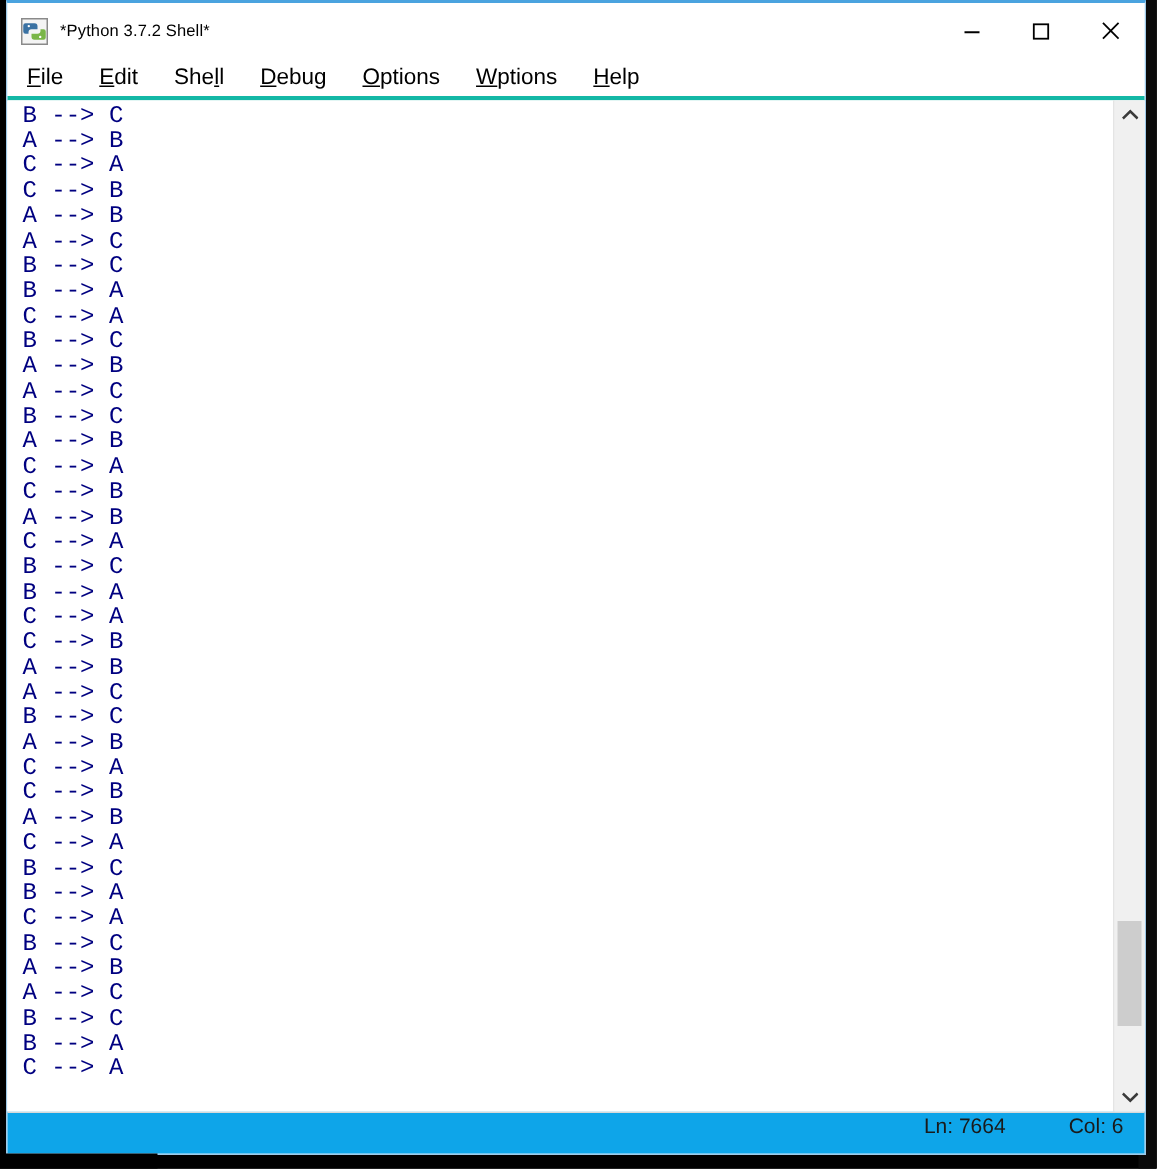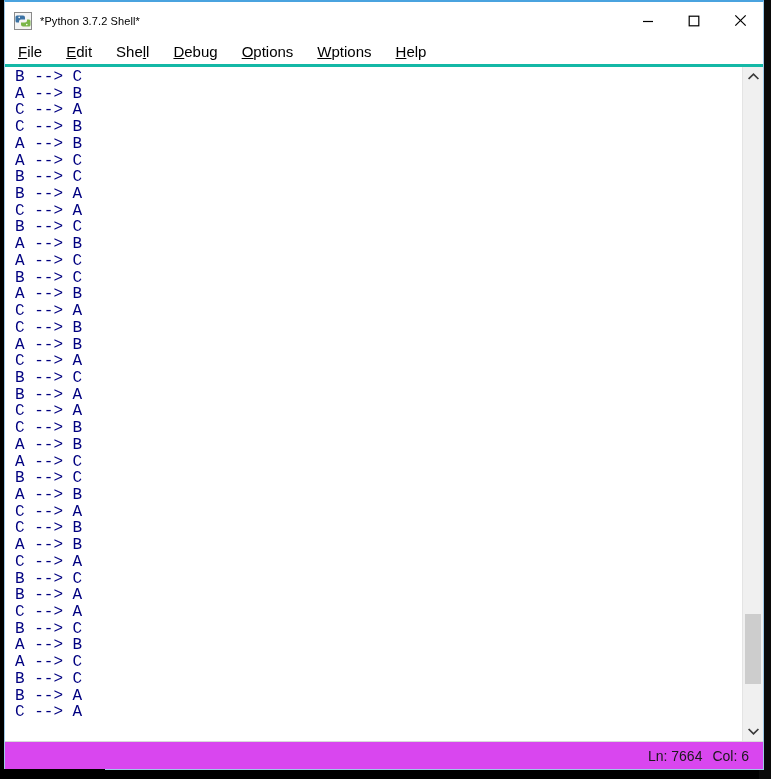--- a/index.html
+++ b/index.html
@@ -165,27 +165,27 @@
     left: 2px;
     right: 2px;
     background: #cdcdcd;
     border-radius: 0;
   }
 
   
   #statusbar {
     height: 28px;
     min-height: 28px;
-    background: #d946ef;
+    background: #0ea5e9;
     border-top: 1px solid #d9d9d9;
     display: flex;
-    align-items: center;
     justify-content: flex-end;
     padding-right: 14px;
     box-sizing: border-box;
+    gap: 32px;
   }
   .status-text {
     font-size: 14px;
     color: #1a1a1a;
     margin-left: 10px;
     white-space: nowrap;
     font-family: "Liberation Sans", sans-serif;
   }
 
   

